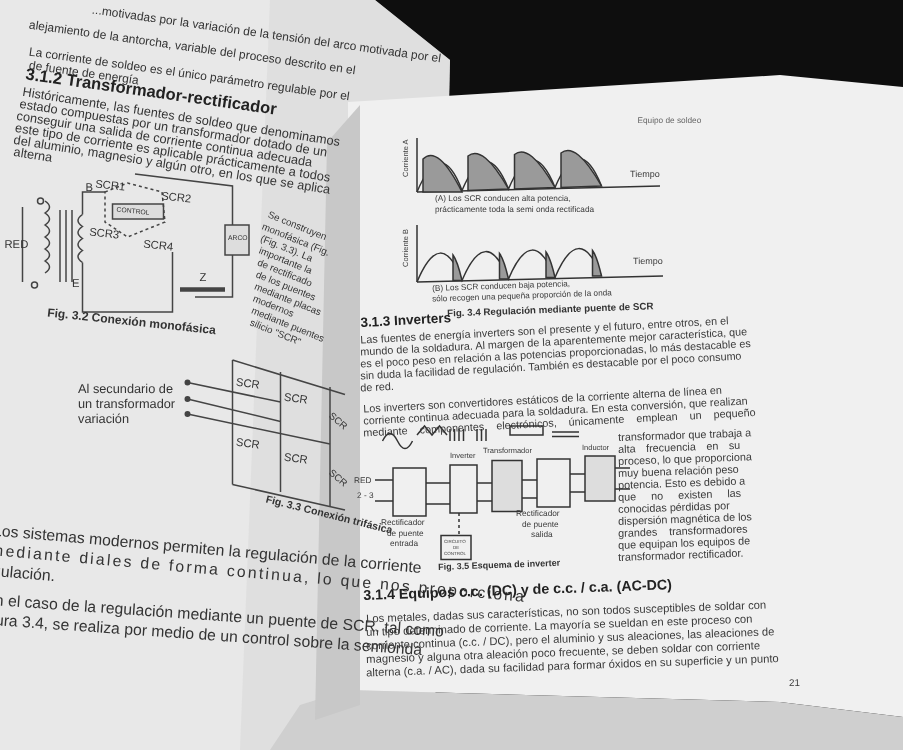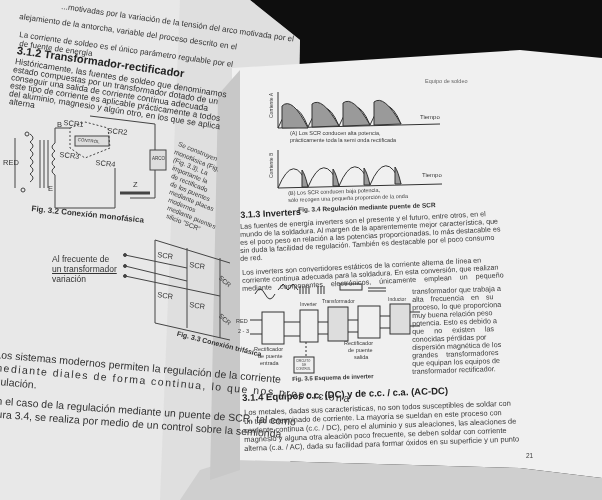--- a/index.html
+++ b/index.html
@@ -79,22 +79,22 @@
 <div class="lt" style="left:176px;top:148px;font-size:6.5px;transform:rotate(22deg);">monofásica (Fig.</div>
 <div class="lt" style="left:175px;top:156px;font-size:6.5px;transform:rotate(22deg);">(Fig. 3.3). La</div>
 <div class="lt" style="left:174px;top:164px;font-size:6.5px;transform:rotate(22deg);">importante la</div>
 <div class="lt" style="left:173px;top:172px;font-size:6.5px;transform:rotate(22deg);">de rectificado</div>
 <div class="lt" style="left:172px;top:180px;font-size:6.5px;transform:rotate(22deg);">de los puentes</div>
 <div class="lt" style="left:171px;top:188px;font-size:6.5px;transform:rotate(22deg);">mediante placas</div>
 <div class="lt" style="left:170px;top:196px;font-size:6.5px;transform:rotate(22deg);">modernos</div>
 <div class="lt" style="left:169px;top:204px;font-size:6.5px;transform:rotate(22deg);">mediante puentes</div>
 <div class="lt" style="left:168px;top:212px;font-size:6.5px;transform:rotate(22deg);">silicio "SCR"</div>
 
-<div class="lt" style="left:52px;top:254px;font-size:8.5px;">Al frecuente de</div>
-<div class="lt" style="left:52px;top:264px;font-size:8.5px;text-decoration:underline;">un transformador</div>
+<div class="lt" style="left:52px;top:254px;font-size:8.5px;">Al secundario de</div>
+<div class="lt" style="left:52px;top:264px;font-size:8.5px;">un transformador</div>
 <div class="lt" style="left:52px;top:274px;font-size:8.5px;">variación</div>
 <div style="position:absolute;left:120px;top:238px;width:120px;height:100px;">
   <svg width="120" height="100" style="left:0;top:0;">
     <g stroke="#444" fill="none" stroke-width="1">
       <path d="M35,2 L35,85"></path>
         <path d="M67,10 L67,90"></path>
         <path d="M100,20 L100,100"></path>
       <path d="M35,2 L110,25"></path>
         <path d="M35,85 L110,102"></path>
       <path d="M5,17 L67,30"></path>

